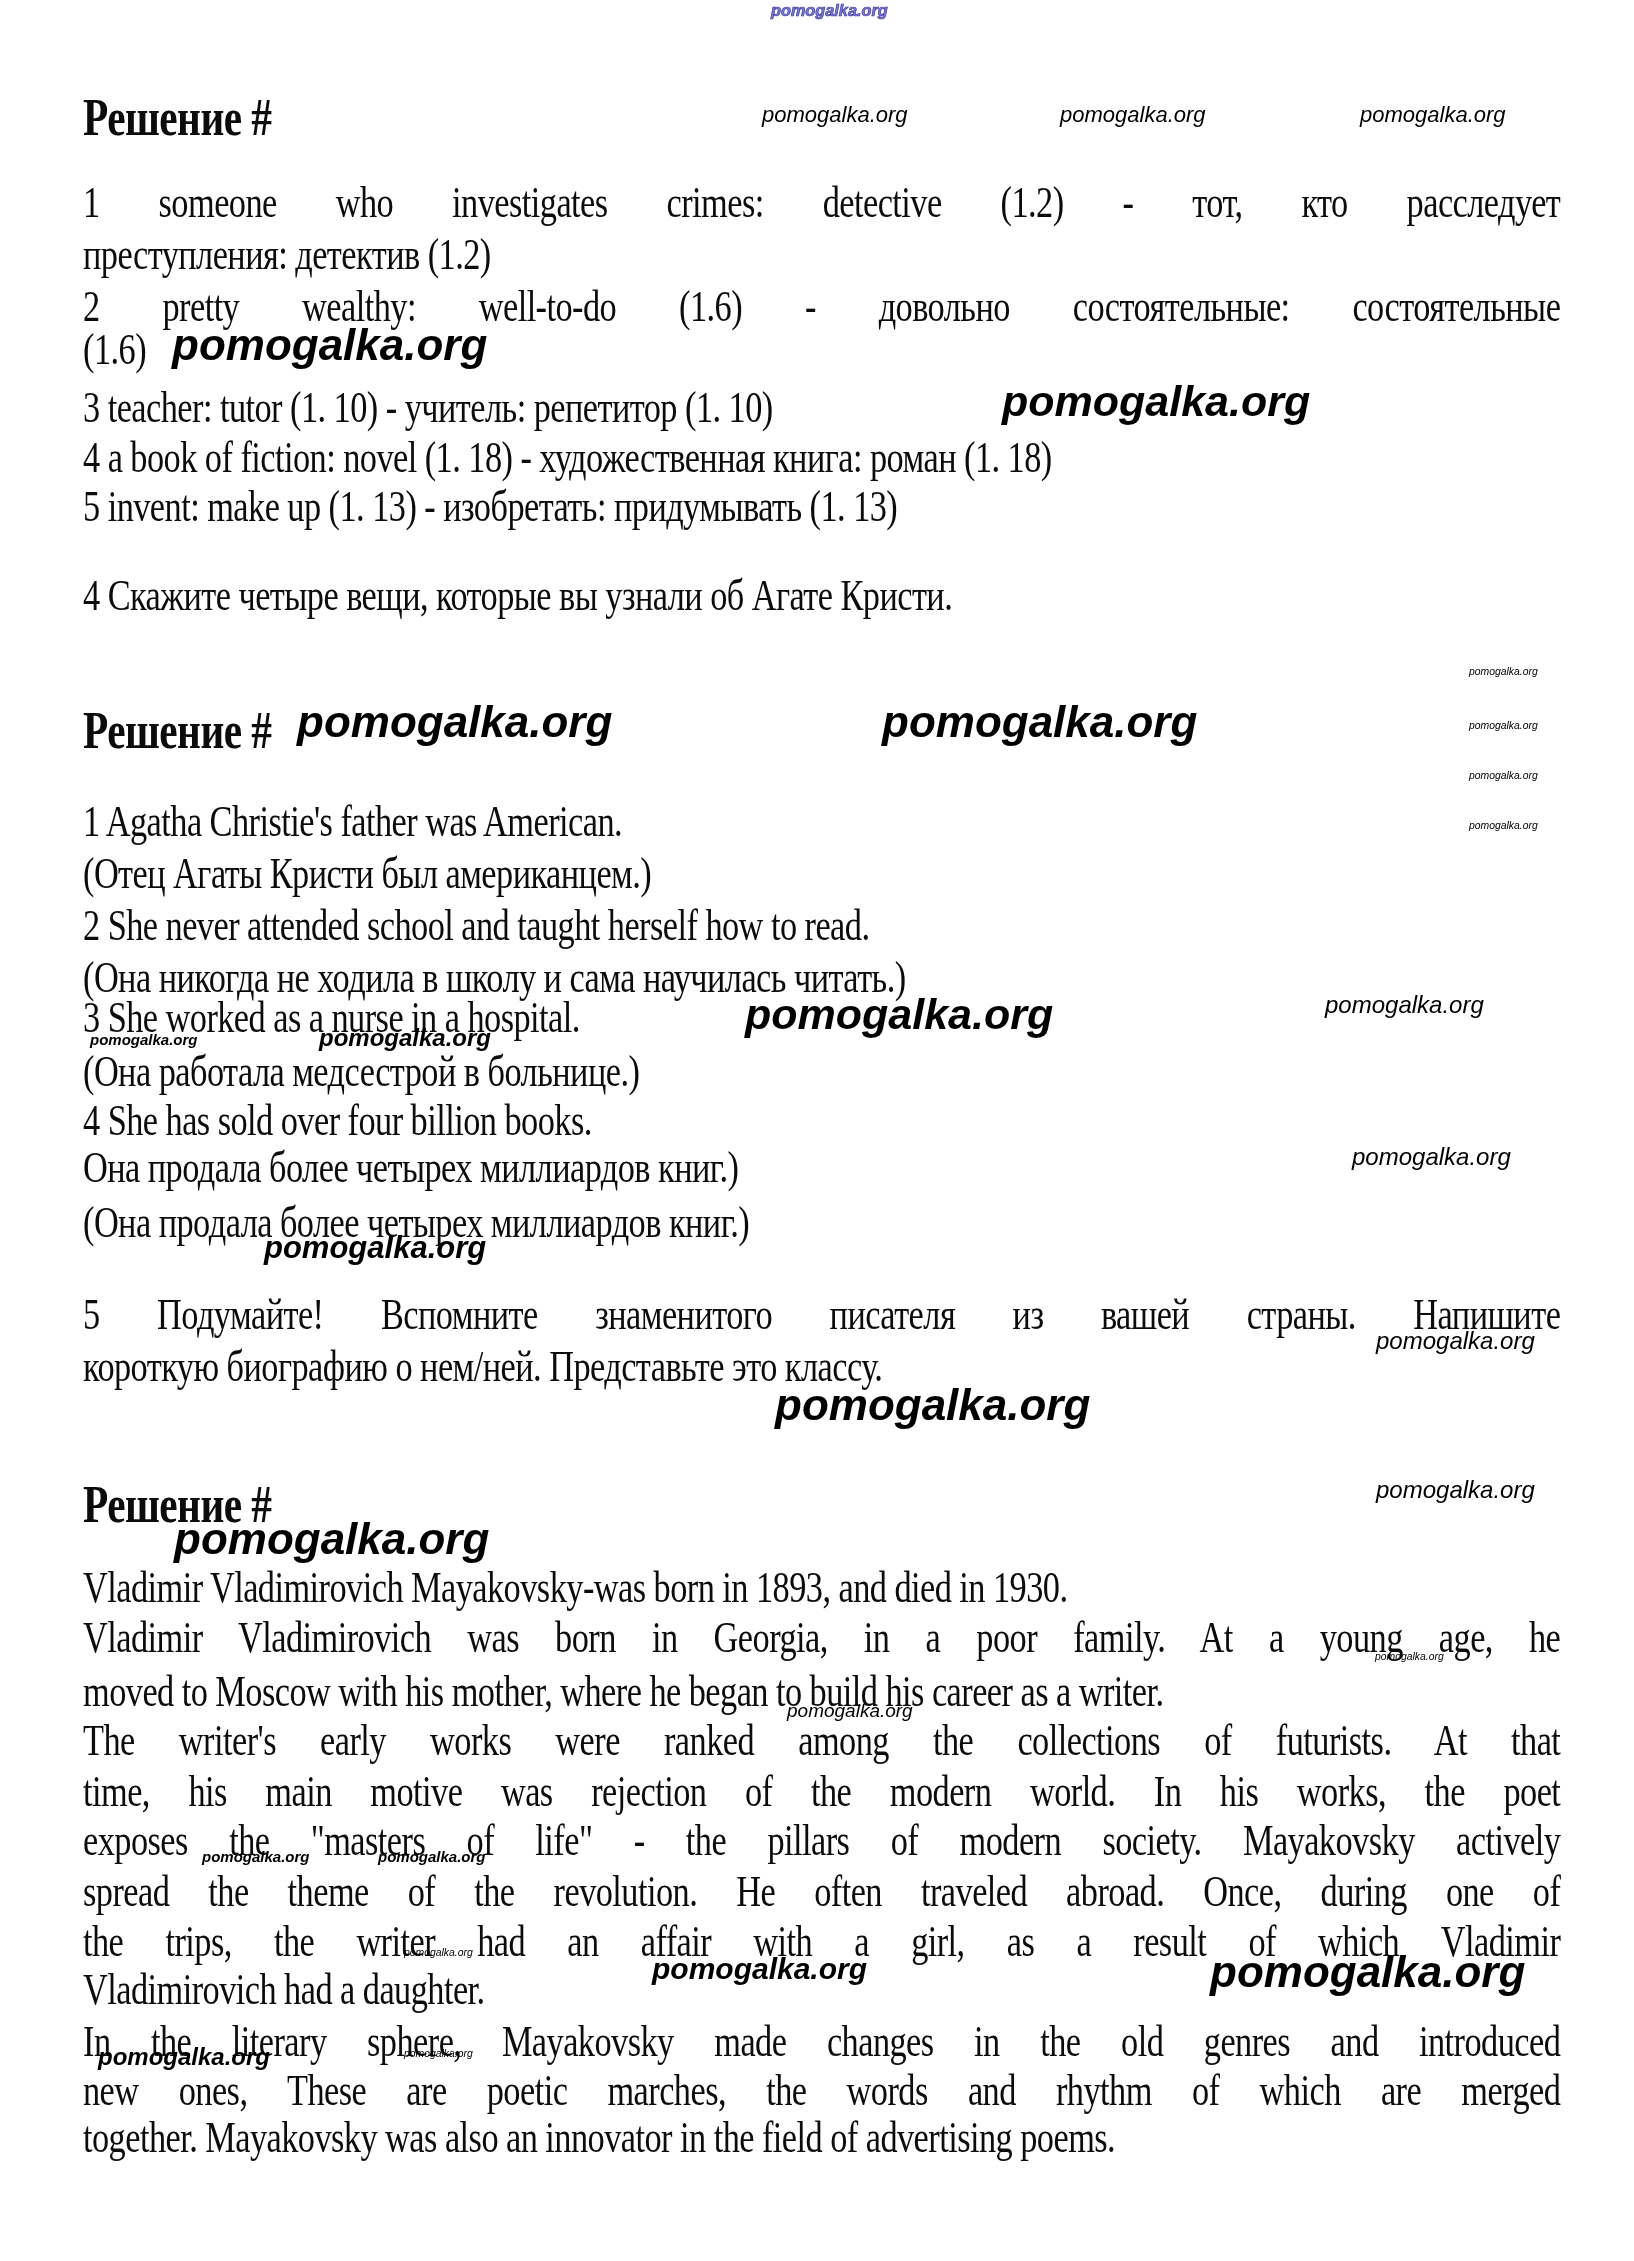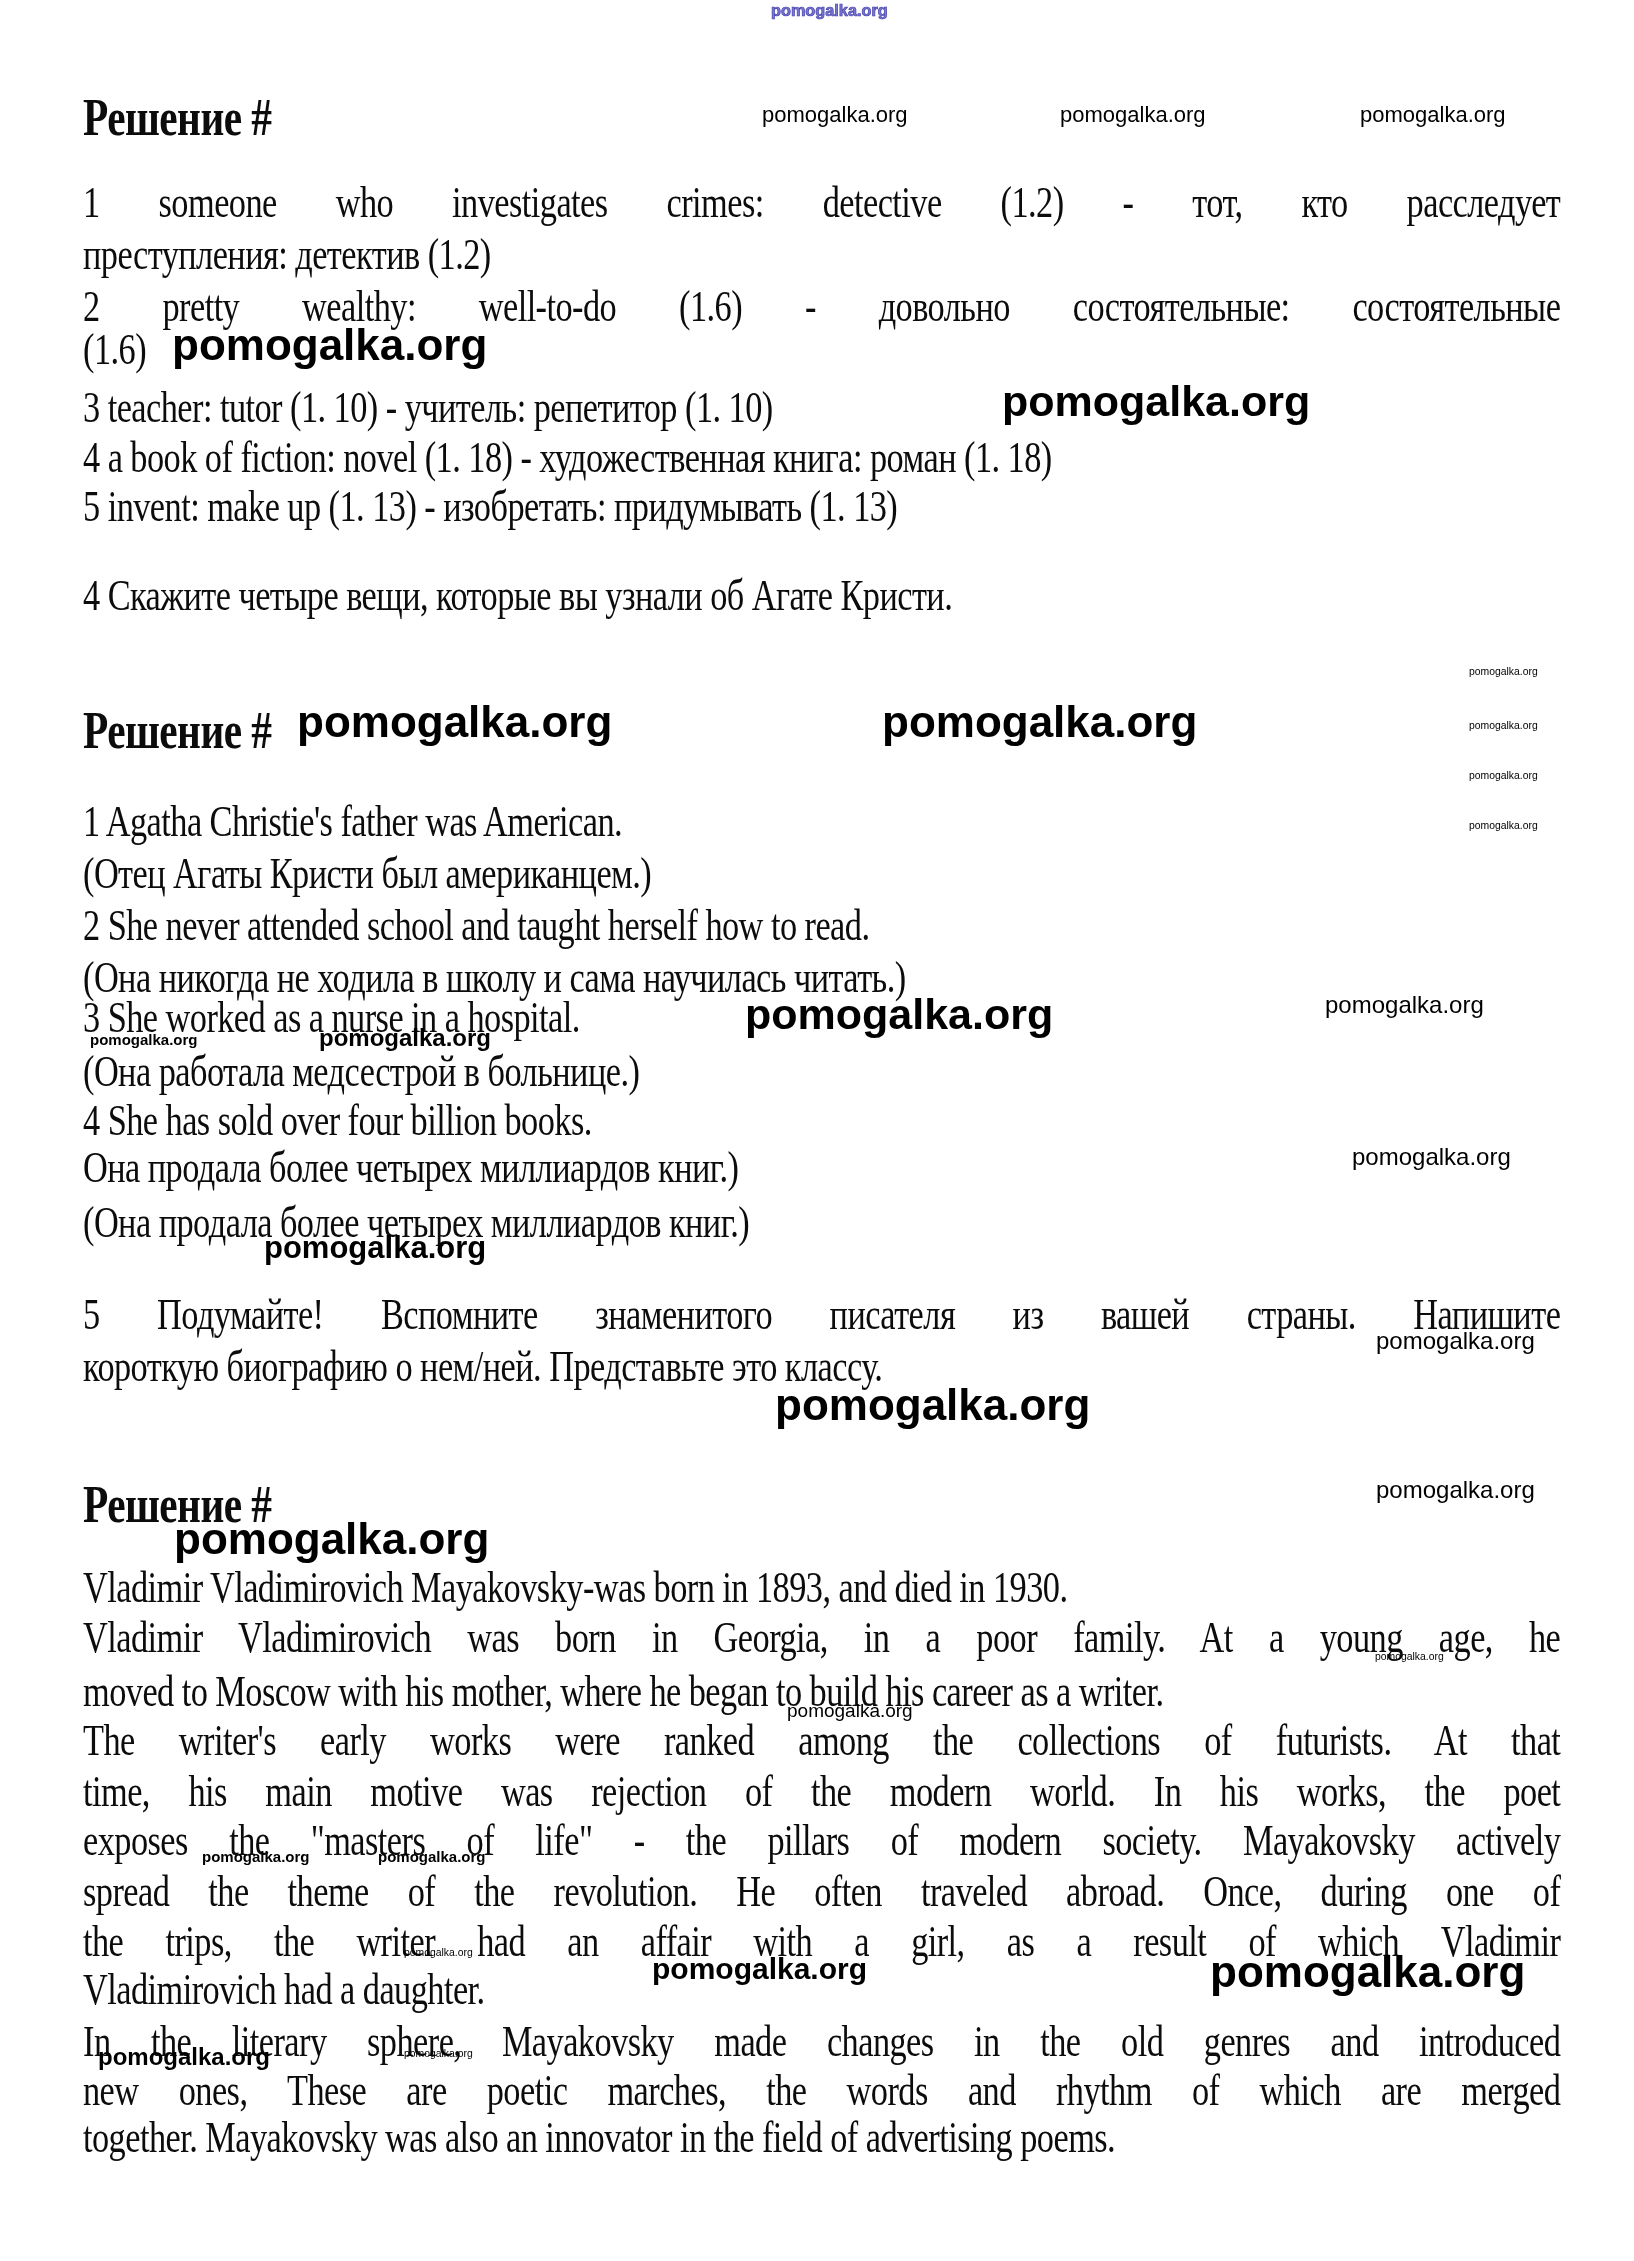--- a/index.html
+++ b/index.html
@@ -34,20 +34,21 @@
     font-weight:700;
     letter-spacing:-0.7px;
   }
   
   .wm{
     position:absolute;
     font-family:"Liberation Sans",sans-serif;
     color:#000;
     line-height:1;
     white-space:nowrap;
+    font-style:italic;
   }
   .wm60{font-size:44px;font-weight:700;}
   .wm58{font-size:43px;font-weight:700;}
   .wm42{font-size:31px;font-weight:700;}
   .wm40{font-size:30px;font-weight:700;}
   .wm32b{font-size:24px;font-weight:700;}
   .wm32{font-size:24px;font-weight:400;}
   .wm30{font-size:22px;font-weight:400;}
   .wm26{font-size:19px;font-weight:400;}
   .wm20{font-size:15px;font-weight:700;}

